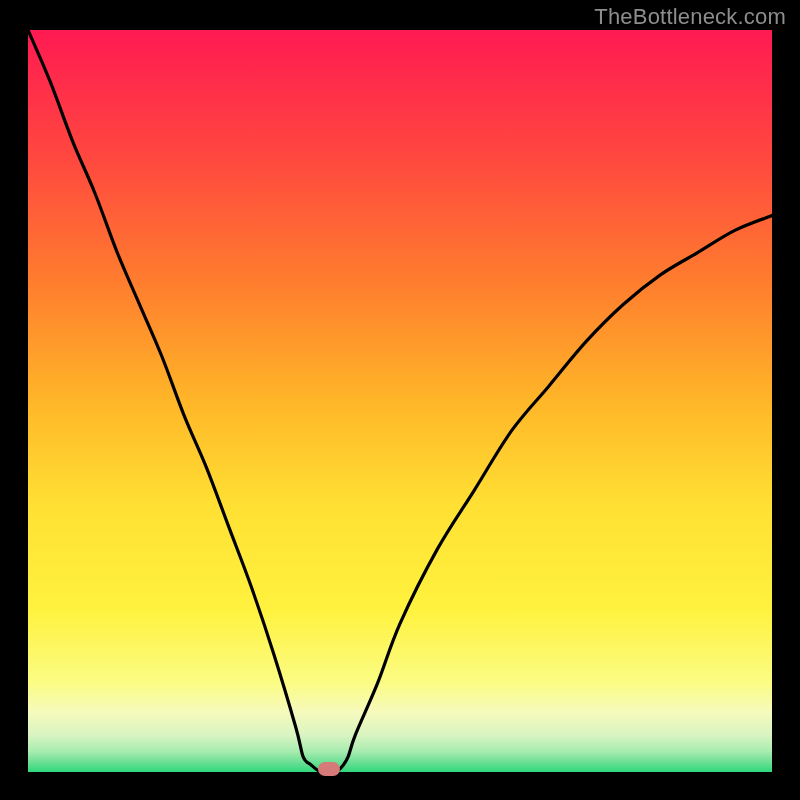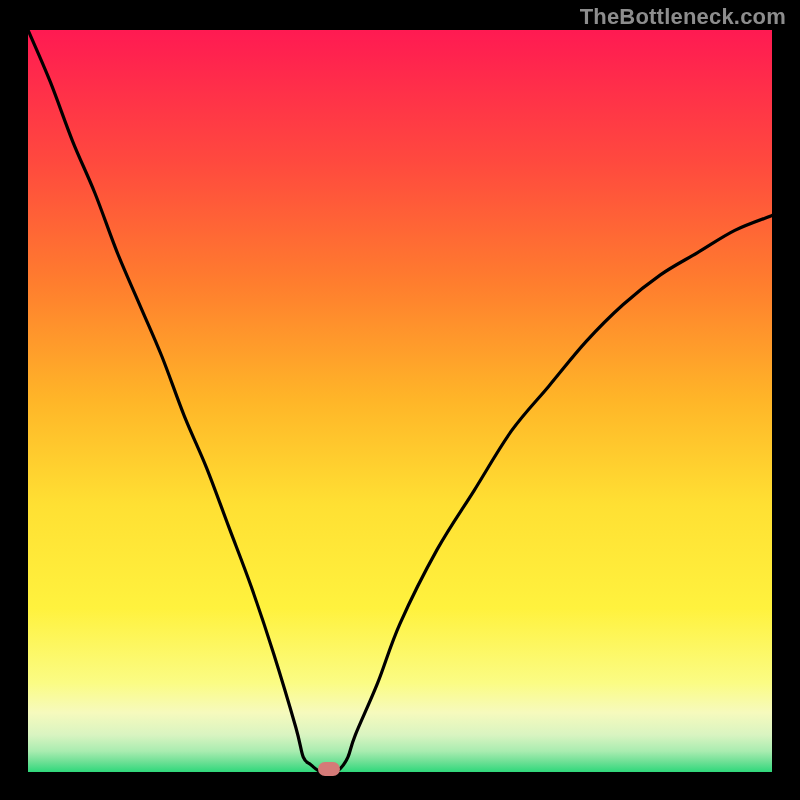--- a/index.html
+++ b/index.html
@@ -18,21 +18,21 @@
     width: 800px;
     height: 800px;
     background: #000;
   }
   .watermark {
     position: absolute;
     top: 4px;
     right: 14px;
     color: #8d8d8d;
     font-size: 22px;
-    font-weight: 700;
+    font-weight: 400;
     letter-spacing: 0.2px;
     z-index: 10;
   }
   .plot {
     position: absolute;
     left: 28px;
     top: 30px;
     width: 744px;
     height: 742px;
   }

